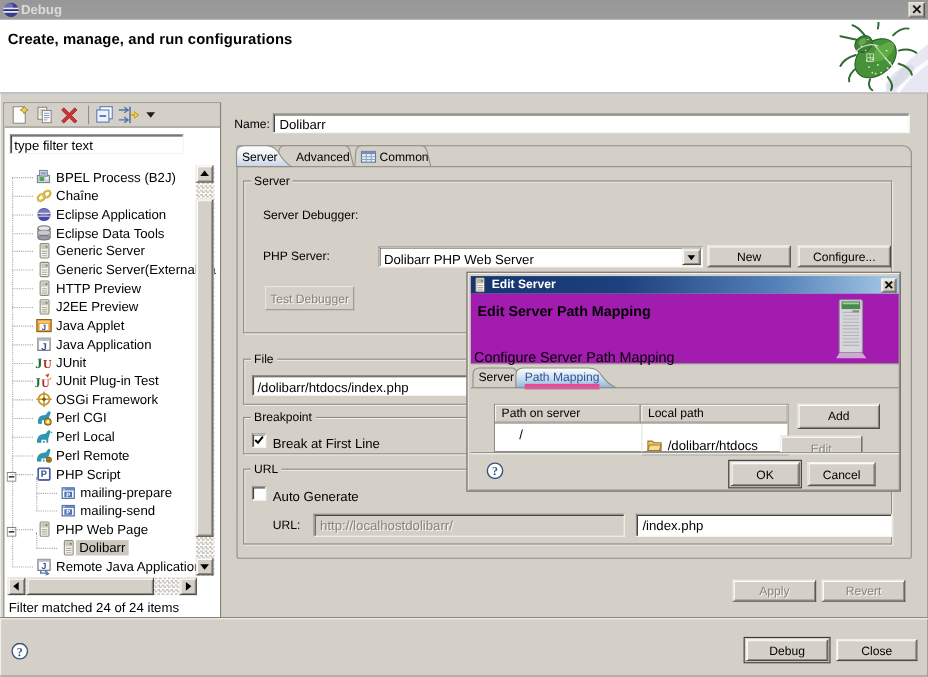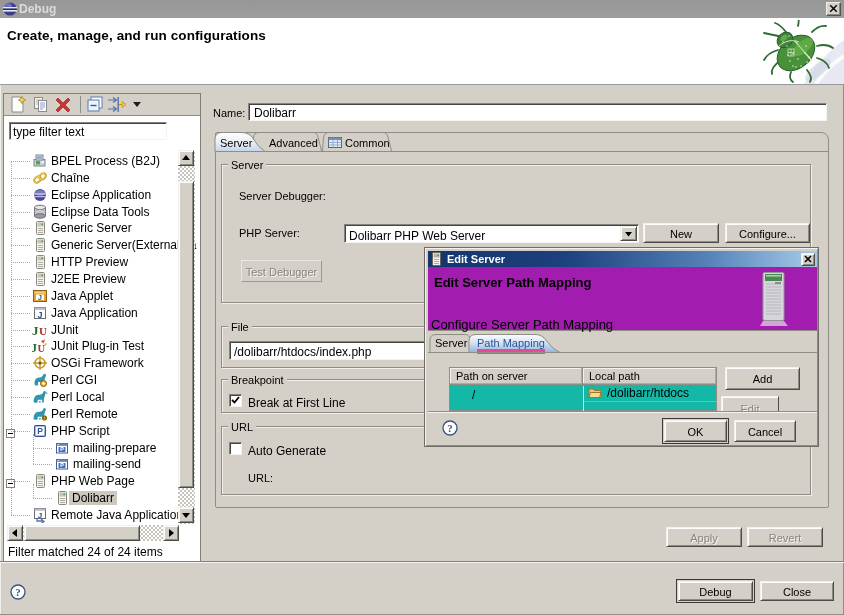--- a/index.html
+++ b/index.html
@@ -463,20 +463,26 @@
         <path d="M2 5 L4.5 7.5 L9 2" stroke="#000" stroke-width="1.8" fill="none"></path>
       </svg></div>
   <div class="abs" style="left:26px;top:16px;font-size:12px;">Break at First Line</div>
 </div>
 
 <div class="abs group" style="left:221px;top:426px;width:590px;height:69px;">
   <div class="grouplabel">URL</div>
   <div class="abs sunken" style="left:7px;top:15px;width:13px;height:13px;"></div>
   <div class="abs" style="left:26px;top:17px;font-size:12px;">Auto Generate</div>
   <div class="abs" style="left:26px;top:45px;">URL:</div>
+  <div class="abs sunken" style="left:63px;top:40px;width:283px;height:21px;background:#d4d0c8;">
+      <div class="abs disabledtxt" style="left:5px;top:3px;font-size:12px;">http://localhostdolibarr/</div>
+    </div>
+  <div class="abs sunken" style="left:356px;top:40px;width:233px;height:21px;">
+      <div class="abs" style="left:5px;top:3px;font-size:12px;">/index.php</div>
+    </div>
 </div>
 
 <div class="abs" style="left:0;top:561px;width:844px;height:1px;background:#828078;"></div>
 <div class="abs" style="left:0;top:562px;width:844px;height:1px;background:#f4f3ef;"></div>
 <svg class="abs" style="left:10px;top:584px;" width="16" height="16" viewBox="0 0 16 16">
   <circle cx="8" cy="8" r="7" fill="#fdfdfd" stroke="#39537e" stroke-width="1.3"></circle>
   <text x="8" y="12" font-size="11" font-weight="bold" text-anchor="middle" fill="#39537e" font-family="Liberation Serif,serif">?</text>
 </svg>
 <div class="abs btn" style="left:666px;top:527px;width:76px;height:20px;"><span class="disabledtxt">Apply</span></div>
 <div class="abs btn" style="left:747px;top:527px;width:76px;height:20px;"><span class="disabledtxt">Revert</span></div>
@@ -522,36 +528,36 @@
           <stop offset="0" stop-color="#fdfdfe"></stop>
           <stop offset="0.5" stop-color="#d0e0f0"></stop>
           <stop offset="1" stop-color="#92b4d8"></stop>
         </linearGradient>
       </defs>
     <path d="M0 19.5 L1 19.5 L1 8 Q1 1.5 8 1.5 L67 1.5 Q75 1.5 79 8.5 Q84 15.5 92 19.5 Z" fill="url(#bluetab)" stroke="#8f8d85"></path>
   </svg>
   <div class="abs" style="left:52px;top:89px;font-size:11px;color:#2c5498;border-bottom:5px solid #ec4899;">Path Mapping</div>
   <div class="abs" style="left:3px;top:104px;width:389px;height:1px;background:#8f8d85;"></div>
 
-  <div class="abs" style="left:24px;top:119px;width:268px;height:44px;border:1px solid #8f8d85;background:#14b8a6;">
+  <div class="abs" style="left:24px;top:119px;width:268px;height:44px;border:1px solid #8f8d85;background:#ffffff;">
     <div class="abs" style="left:0;top:0;width:133px;height:17px;background:#d4d0c8;border-right:1px solid #8f8d85;border-bottom:1px solid #8f8d85;box-shadow:inset -1px -1px 0 #aeaba3, inset 1px 1px 0 #f4f3ef;"><span style="position:relative;left:6px;top:2px;">Path on server</span></div>
     <div class="abs" style="left:133px;top:0;width:133px;height:17px;background:#d4d0c8;border-bottom:1px solid #8f8d85;box-shadow:inset -1px -1px 0 #aeaba3, inset 1px 1px 0 #f4f3ef;"><span style="position:relative;left:6px;top:2px;text-align:center;">Local path</span></div>
     <div class="abs" style="left:22px;top:20px;font-size:12px;">/</div>
-    <div class="abs" style="left:134px;top:16px;width:133px;height:18px;border-bottom:1px solid #a3a3a3;">
+    <div class="abs" style="left:134px;top:28px;width:133px;height:18px;border-bottom:1px solid #a3a3a3;">
       <svg class="abs" style="left:4px;top:2px;" width="15" height="13" viewBox="0 0 15 13">
           <path d="M1 3 L5 3 L6.5 4.5 L13 4.5 L13 11.5 L1 11.5 Z" fill="#f0c86a" stroke="#a07828"></path>
           <path d="M2.5 6.5 L13 6.5 L11.5 11.5 L1 11.5 Z" fill="#f8dc96" stroke="#a07828"></path>
         </svg>
       <span class="abs" style="left:23px;top:2px;font-size:12px;">/dolibarr/htdocs</span>
     </div>
     <div class="abs" style="left:133px;top:18px;width:1px;height:26px;background:#e4e2dc;"></div>
   </div>
 
   <div class="abs btn" style="left:300px;top:119px;width:75px;height:23px;"><span style="top:5px;">Add</span></div>
-  <div class="abs btn" style="left:296px;top:148px;width:58px;height:15px;border-bottom:none;box-shadow:inset 1px 1px 0 #fdfdfc;overflow:hidden;"><span class="disabledtxt" style="top:6px;">Edit</span></div>
+  <div class="abs btn" style="left:284px;top:148px;width:75px;height:15px;border-bottom:none;box-shadow:inset 1px 1px 0 #fdfdfc;overflow:hidden;"><span class="disabledtxt" style="top:6px;">Edit</span></div>
 
   <div class="abs" style="left:3px;top:163px;width:389px;height:1px;background:#8e8c84;"></div>
   <div class="abs" style="left:3px;top:164px;width:389px;height:1px;background:#f4f3ef;"></div>
   <svg class="abs" style="left:17px;top:172px;" width="16" height="16" viewBox="0 0 16 16">
     <circle cx="8" cy="8" r="7" fill="#fdfdfd" stroke="#39537e" stroke-width="1.3"></circle>
     <text x="8" y="12" font-size="11" font-weight="bold" text-anchor="middle" fill="#39537e" font-family="Liberation Serif,serif">?</text>
   </svg>
   <div class="abs" style="left:237px;top:170px;width:67px;height:26px;border:1px solid #3c3a36;"></div>
   <div class="abs btn" style="left:239px;top:172px;width:63px;height:22px;"><span style="top:5px;">OK</span></div>
   <div class="abs btn" style="left:309px;top:172px;width:62px;height:22px;"><span style="top:5px;text-align:center;">Cancel</span></div>

